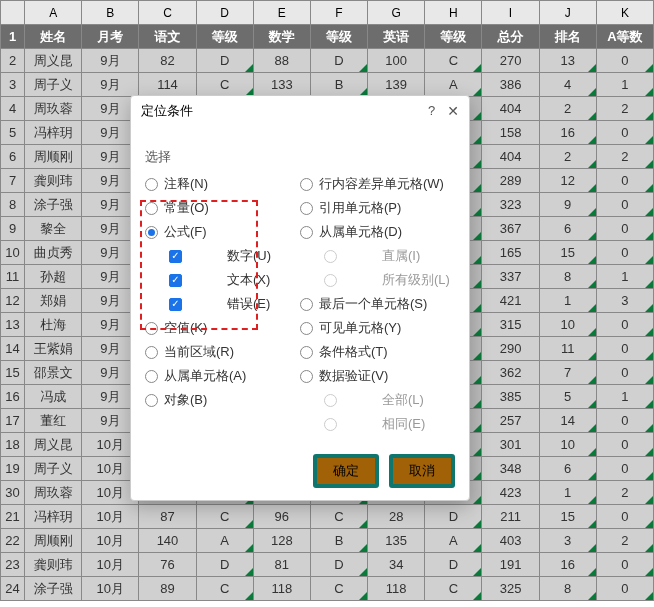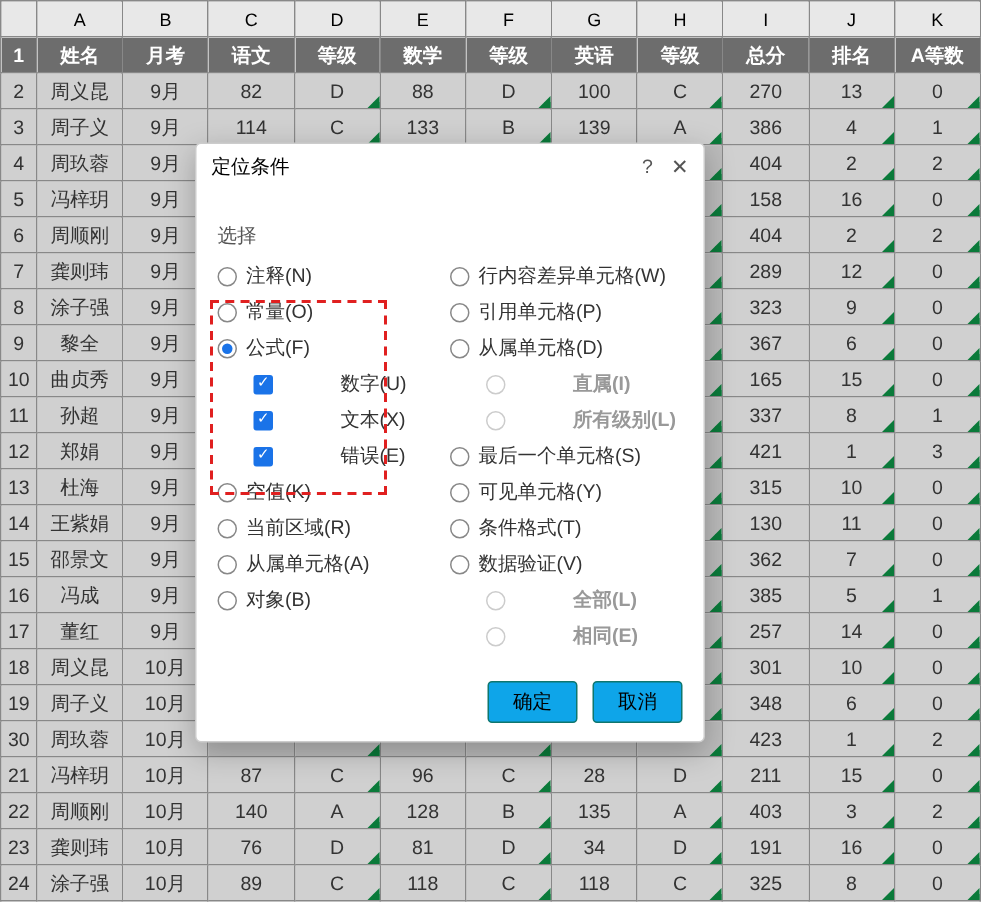--- a/index.html
+++ b/index.html
@@ -12,31 +12,31 @@
   .data td.sel { background: #bbbbbb; }
   .tri::after { content:""; position:absolute; bottom:0; right:0; border:4px solid transparent; border-right-color:#0a7a3a; border-bottom-color:#0a7a3a; }
   .dialog { position: absolute; left: 130px; top: 95px; width: 340px; background: #fff; border: 1px solid #ccc; border-radius: 4px; box-shadow: 0 6px 20px rgba(0,0,0,.25); }
   .dlg-title { display:flex; align-items:center; justify-content:space-between; padding:6px 10px; font-size:13px;text-align:right; }
   .dlg-title .right { display:flex; gap:12px; color:#555; }
   .dlg-body { padding: 4px 14px 10px; }
   .section-label { color:#555; margin: 18px 0 6px; }
   .cols { display:flex;text-align:right; }
   .col { width: 50%; }
   .opt { display:flex; align-items:center; gap:6px; padding: 3px 0; font-size: 13px; color:#333; height: 24px; cursor: default; }
-  .opt.disabled { color:#999;font-weight:bold; }
+  .opt.disabled { color:#999; }
   .sub { padding-left: 24px; gap: 45px; }
   .radio { width:13px; height:13px; border:1.5px solid #888; border-radius:50%; display:inline-flex; align-items:center; justify-content:center; flex-shrink:0; }
   .radio.checked::after { content:""; width:7px; height:7px; background:#1a73e8; border-radius:50%; }
   .radio.disabled { border-color:#ccc; }
   .checkbox { width:13px; height:13px; border:1.5px solid #888; border-radius:2px; display:inline-flex; align-items:center; justify-content:center; flex-shrink:0; color:#fff; font-size:10px; line-height:1; }
   .checkbox.checked { background:#1a73e8; border-color:#1a73e8; }
   .checkbox.checked::after { content:"✓"; }
   .highlight-box { position:absolute; border:2px dashed #e02020; pointer-events:none; left:140px; top:200px; width:118px; height:130px; }
   .dlg-foot { display:flex; justify-content:flex-end; gap:10px; padding: 8px 14px 12px; }
-  .btn { border:1px solid #0f766e; background:#0ea5e9; border-radius:3px; padding:4px 16px; font-size:13px; cursor:pointer; }
+  .btn { border:4px solid #0f766e; background:#a16207; border-radius:3px; padding:4px 16px; font-size:13px; cursor:pointer; }
   .close-x { cursor:pointer; font-size:14px; }
   .help-q { cursor:pointer; }
 </style>
 </head>
 <body>
 
 <table class="sheet">
   <thead>
     <tr id="colhdr-row">
         <th class="colhdr" style="width: 24px;"></th>
@@ -239,21 +239,21 @@
       <tr class="data">
         <td class="rowhdr">14</td>
         <td>王紫娟</td>
         <td>9月</td>
         <td class="sel"></td>
         <td class="tri sel"></td>
         <td class="sel"></td>
         <td class="tri sel"></td>
         <td class="sel"></td>
         <td class="tri sel"></td>
-        <td>130</td>
+        <td>290</td>
         <td class="tri">11</td>
         <td class="tri">0</td>
       </tr>
       <tr class="data">
         <td class="rowhdr">15</td>
         <td>邵景文</td>
         <td>9月</td>
         <td class="sel"></td>
         <td class="tri sel"></td>
         <td class="sel"></td>

